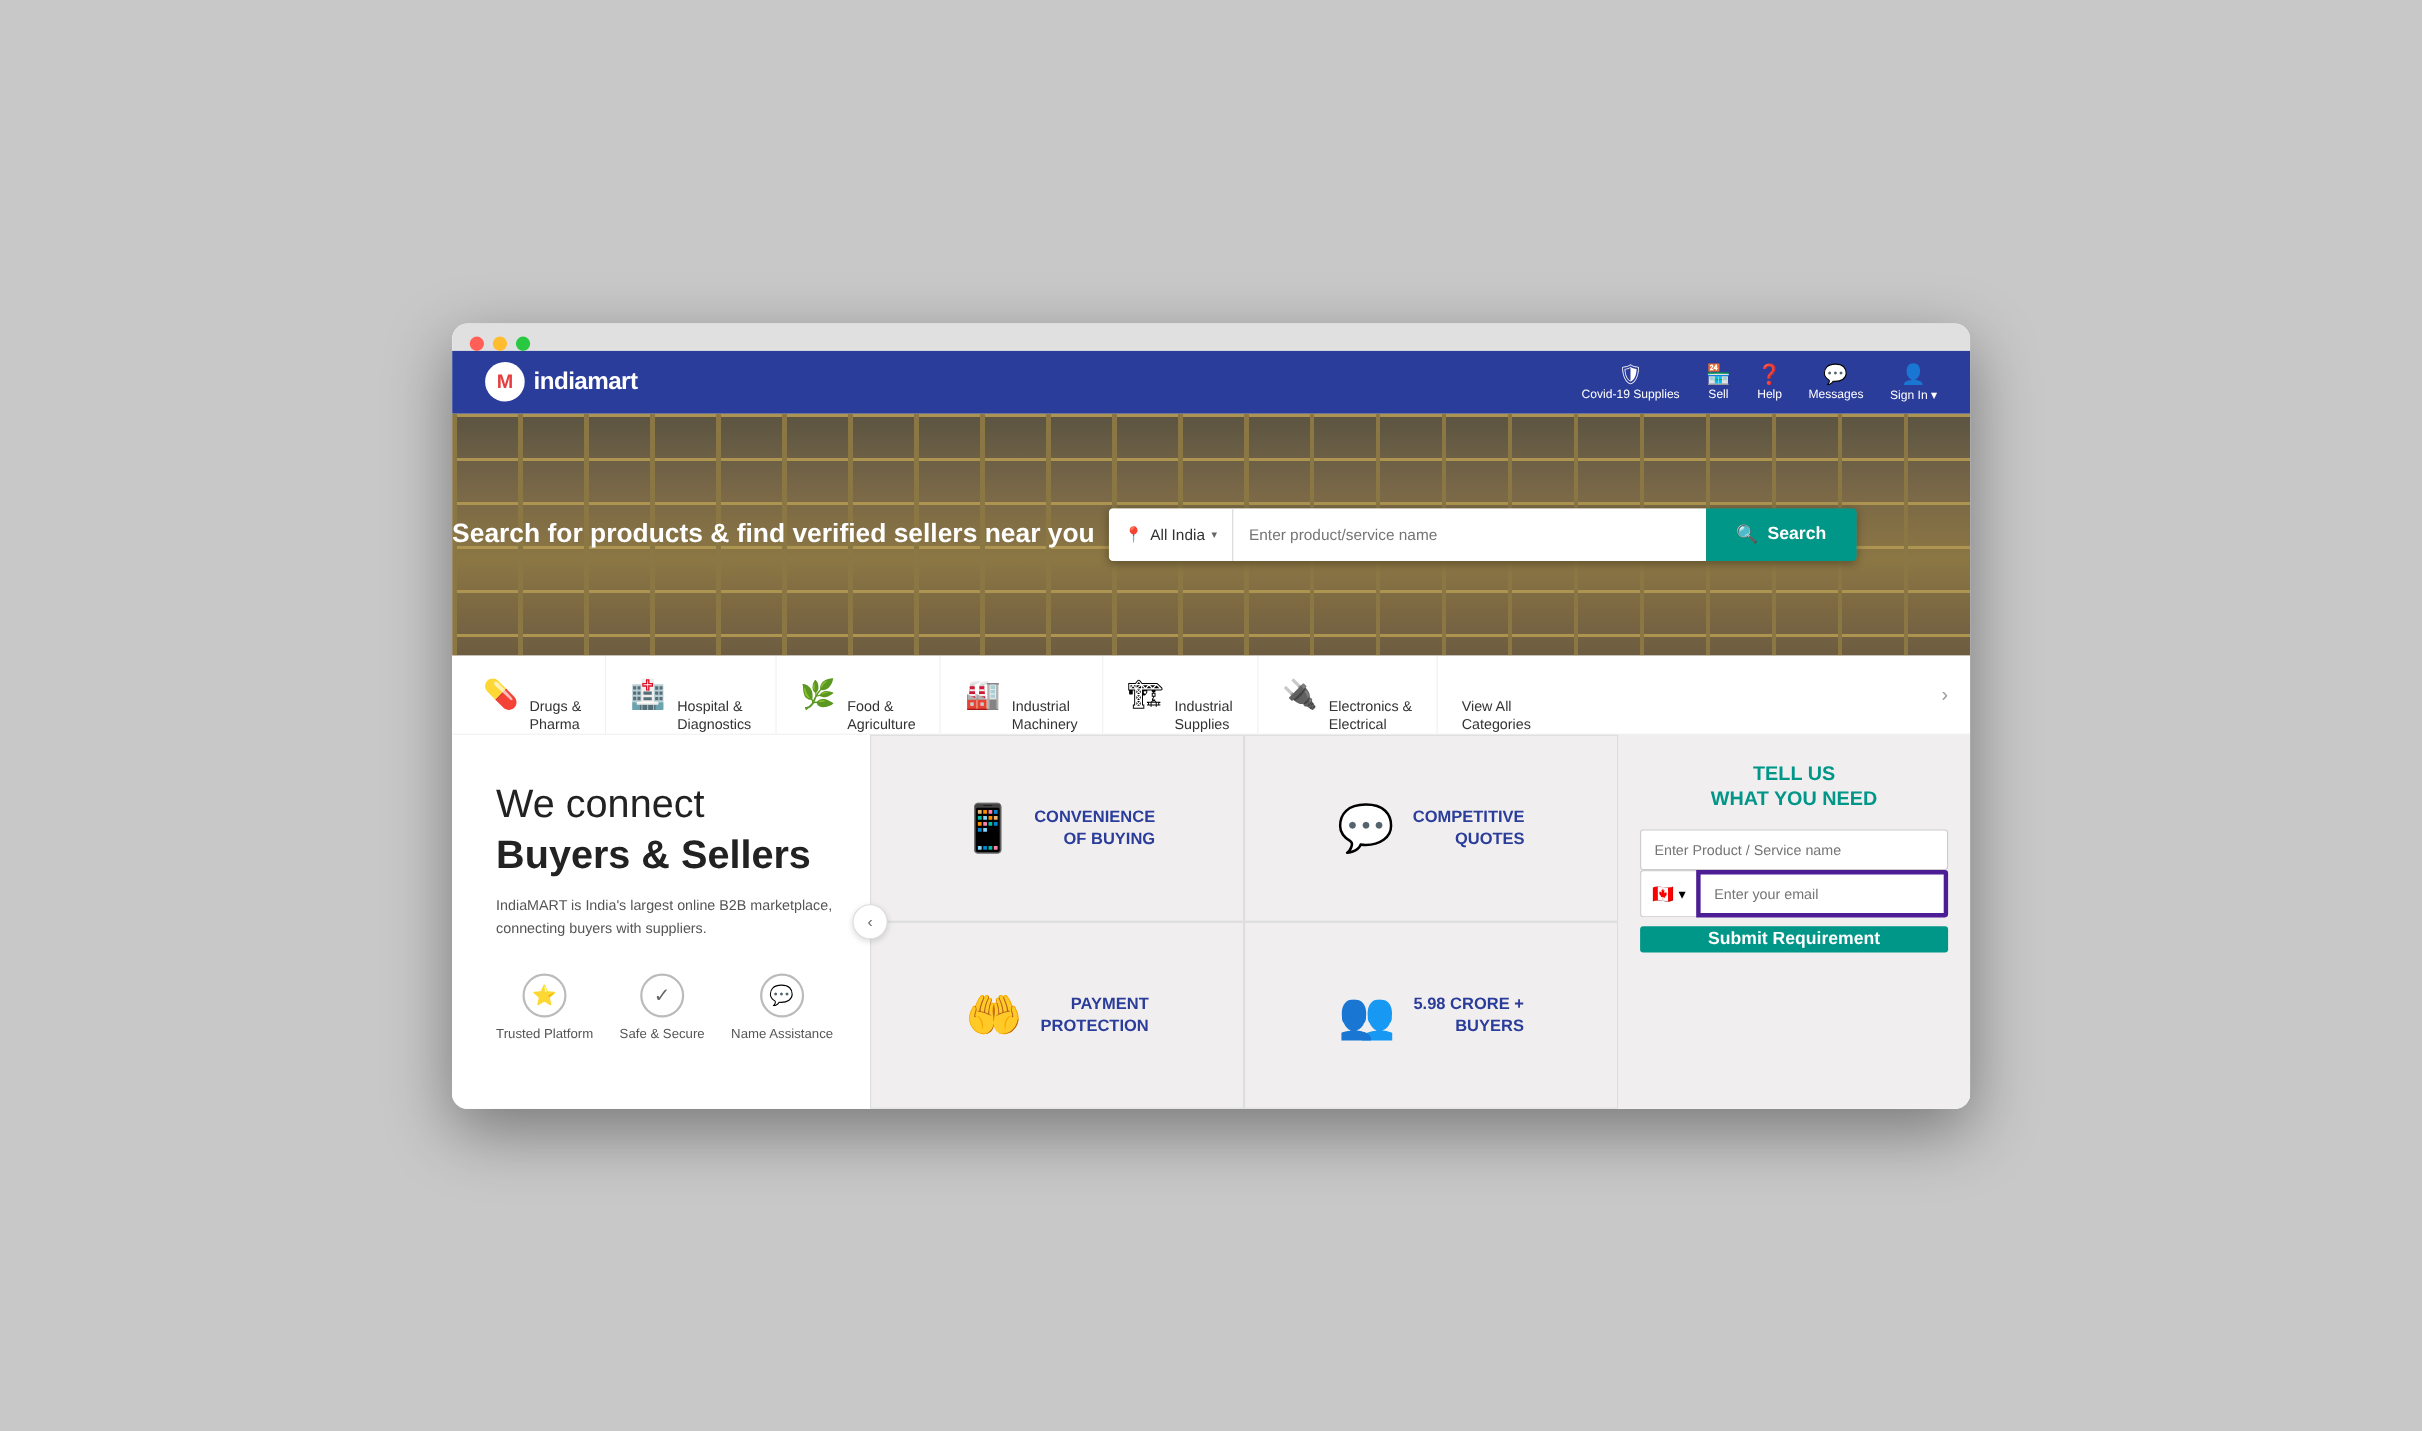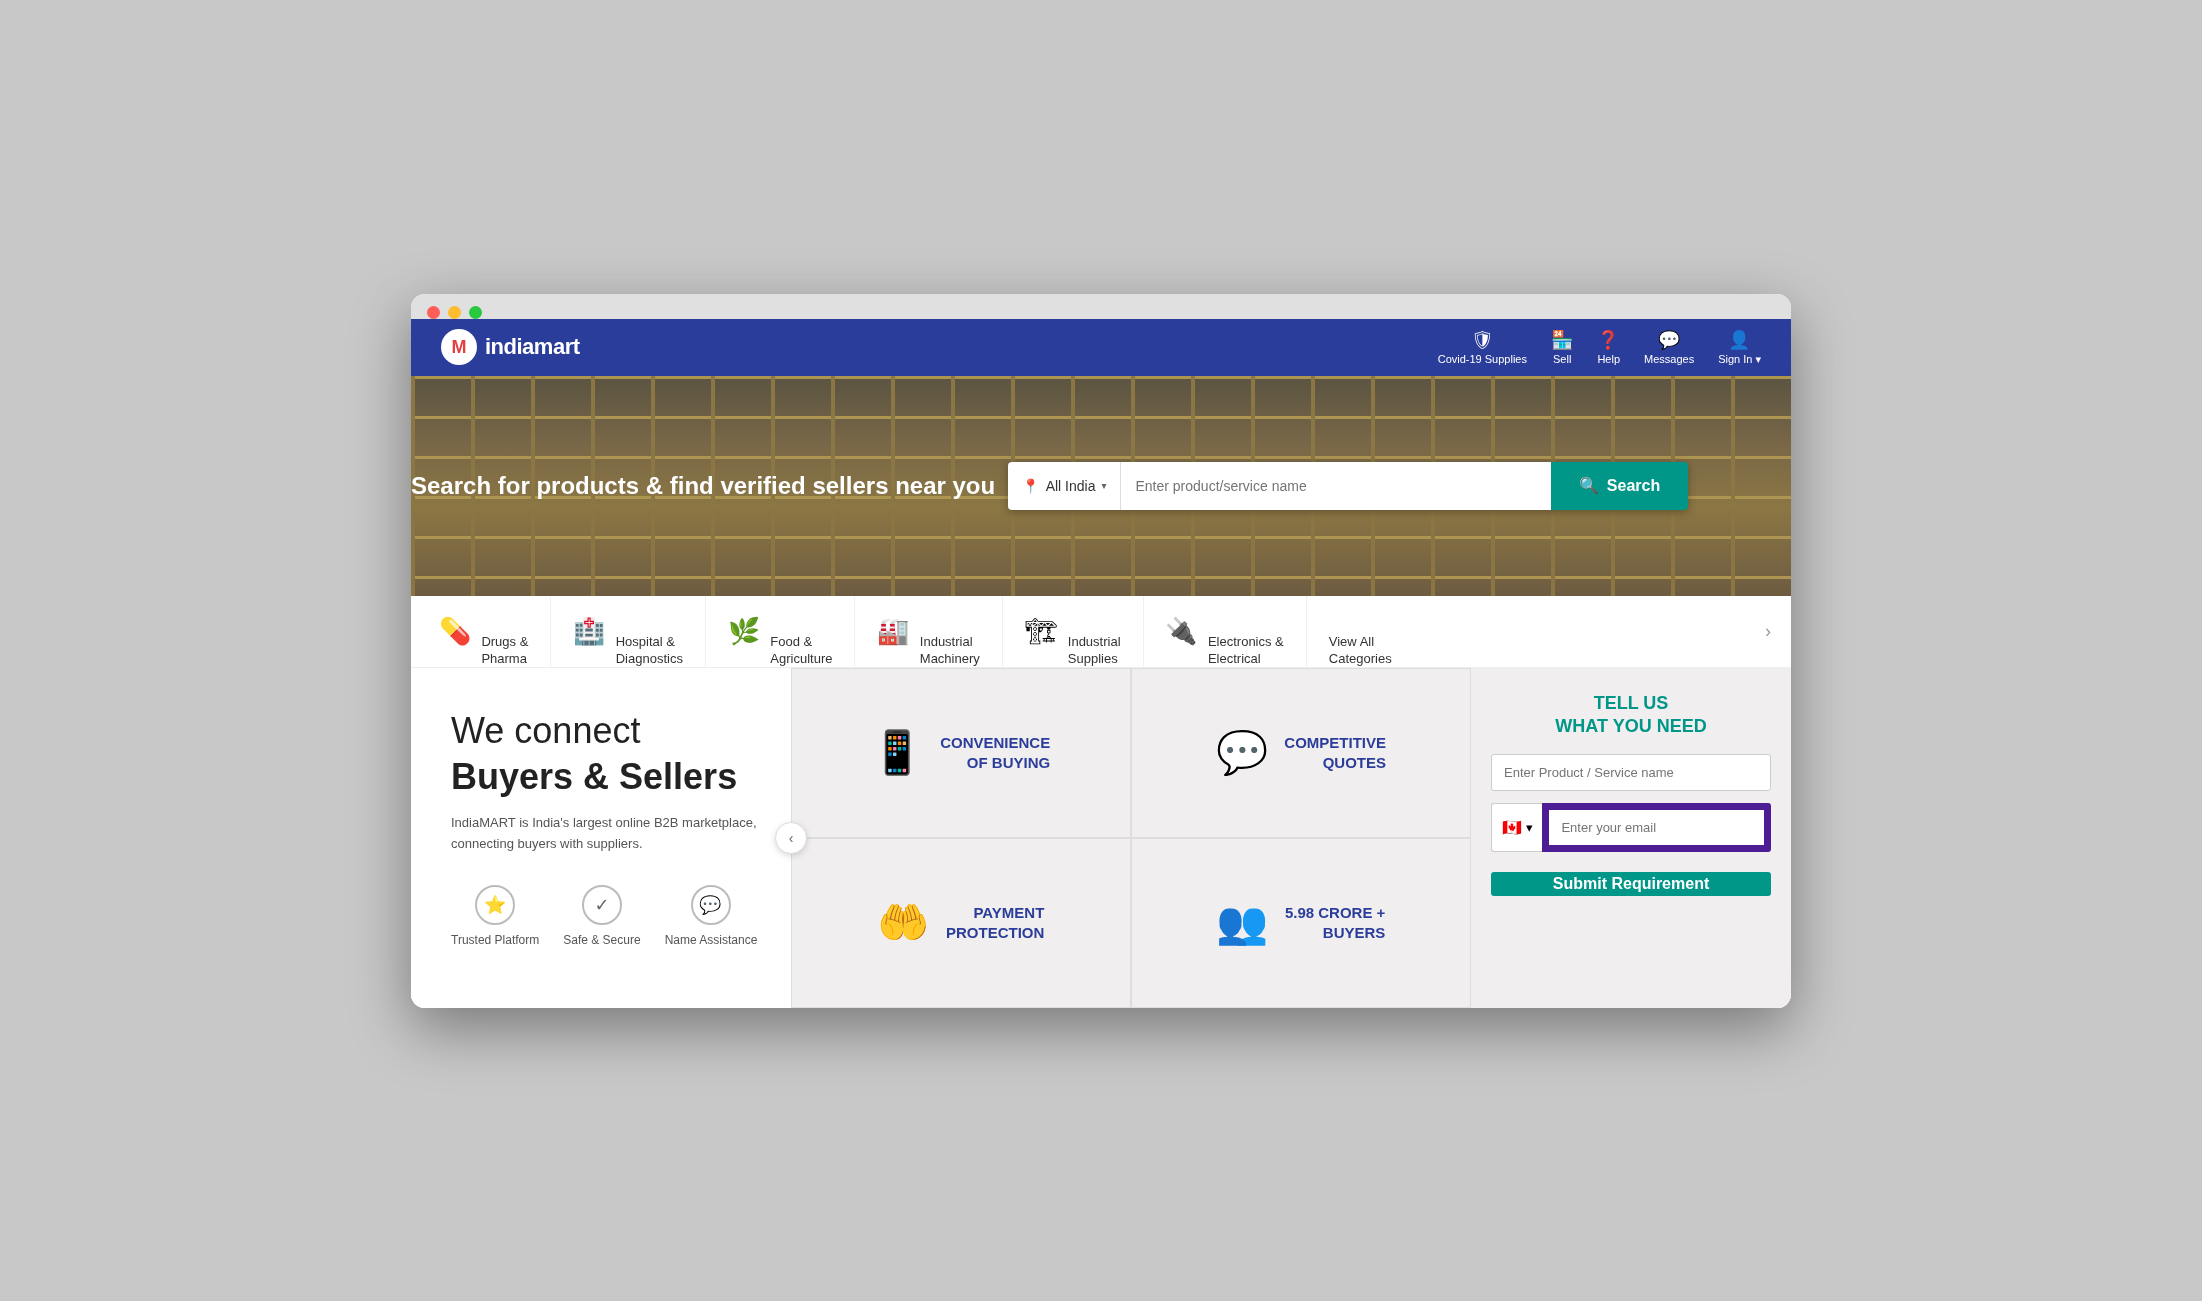--- a/index.html
+++ b/index.html
@@ -306,21 +306,20 @@
     .tell-us-title {
       text-align: center;
       font-size: 18px;
       color: #009688;
       font-weight: 700;
       line-height: 1.3;
       margin-bottom: 16px;
       text-transform: uppercase;
     }
     .form-field {
-      margin-bottom: 12px;
     }
     .form-input {
       width: 100%;
       border: 1px solid #ccc;
       border-radius: 3px;
       padding: 10px 12px;
       font-size: 13px;
       color: #999;
       background: #fff;
       outline: none;
@@ -338,21 +337,21 @@
       border-right: none;
       border-radius: 3px 0 0 3px;
       padding: 0 10px;
       font-size: 13px;
       cursor: pointer;
       white-space: nowrap;
     }
     .flag-icon { font-size: 16px; }
     .email-input {
       flex: 1;
-      border: 7px solid #4c1d95;
+      border: 4px solid #4c1d95;
       border-radius: 0 3px 3px 0;
       padding: 10px 12px;
       font-size: 13px;
       color: #999;
       outline: none;
     }
     .form-label {
       font-size: 13px;
       color: #444;
       margin-bottom: 6px;

